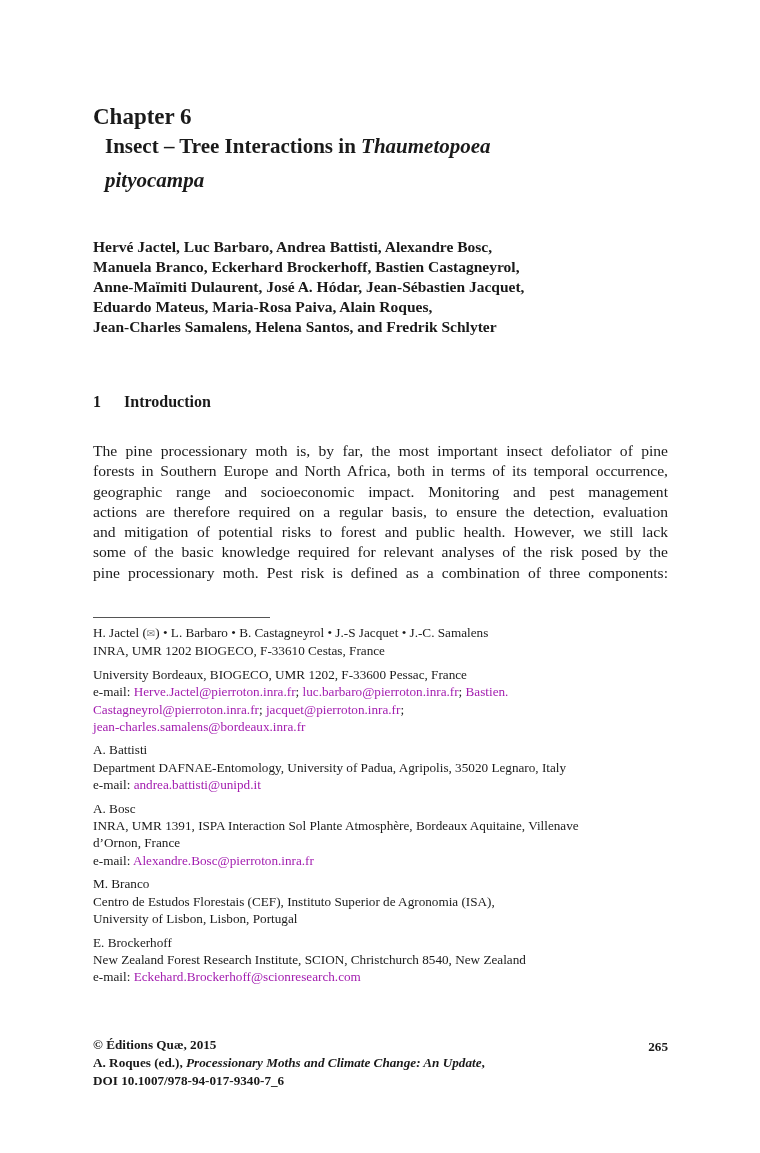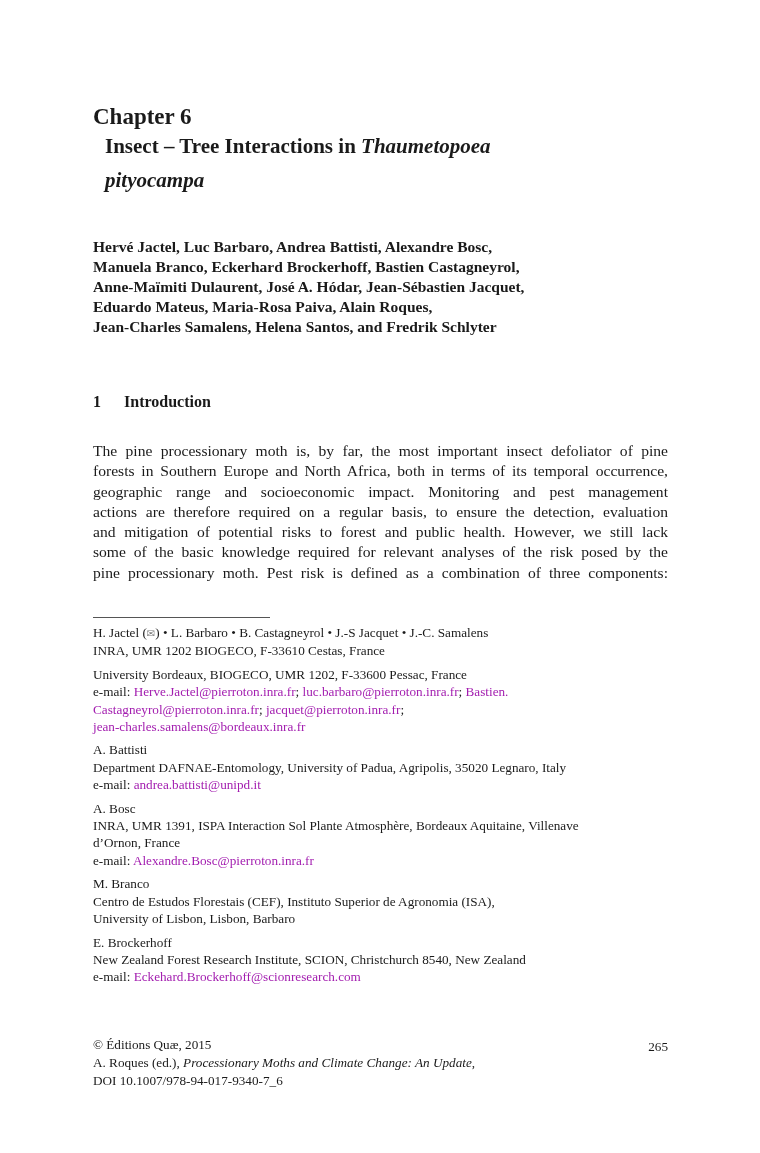--- a/index.html
+++ b/index.html
@@ -13,21 +13,21 @@
     .authors div { white-space: nowrap; }
     .section-heading { position: absolute; top: 389px; left: 0; font-size: 16px; font-weight: bold; line-height: 26px; white-space: nowrap; }
     .section-heading .num { display: inline-block; width: 31px; }
     .body-text { position: absolute; top: 441px; left: 0; width: 575px; font-size: 15.6px; line-height: 20.3px; text-align: justify; text-align-last: justify; }
     .body-text div { text-align: justify; text-align-last: justify; white-space: nowrap; }
     .footnote-rule { position: absolute; top: 617px; left: 0; width: 177px; height: 1px; background: #555; }
     .footnotes { position: absolute; top: 624px; left: 0; width: 575px; font-size: 13.2px; line-height: 17.4px; }
     .fn-block { margin-bottom: 6px; }
     .fn-line { white-space: nowrap; }
     .link { color: #a21caf; }
-    .footer { position: absolute; top: 1036px; left: 0; width: 575px; font-size: 13.2px; line-height: 18px; }
+    .footer { position: absolute; top: 1036px; left: 0; width: 575px; font-size: 13.2px; line-height: 18px; font-weight: bold; }
     .footer .line { white-space: nowrap; }
     .footer i { font-style: italic; }
     .page-num { position: absolute; right: 0; top: 2px; text-align: right; }
   </style>
 </head>
 <body>
 
 <div class="page">
 
   <div class="chapter-label">Chapter 6</div>
@@ -96,21 +96,21 @@
       <div class="fn-line">INRA, UMR 1391, ISPA Interaction Sol Plante Atmosphère, Bordeaux Aquitaine, Villenave</div>
       <div class="fn-line">d’Ornon, France</div>
       <div class="fn-line">
         <span>e-mail: </span><span class="link">Alexandre.Bosc@pierroton.inra.fr</span>
       </div>
     </div>
 
     <div class="fn-block">
       <div class="fn-line">M. Branco</div>
       <div class="fn-line">Centro de Estudos Florestais (CEF), Instituto Superior de Agronomia (ISA),</div>
-      <div class="fn-line">University of Lisbon, Lisbon, Barbaro</div>
+      <div class="fn-line">University of Lisbon, Lisbon, Portugal</div>
     </div>
 
     <div class="fn-block">
       <div class="fn-line">E. Brockerhoff</div>
       <div class="fn-line">New Zealand Forest Research Institute, SCION, Christchurch 8540, New Zealand</div>
       <div class="fn-line">
         <span>e-mail: </span><span class="link">Eckehard.Brockerhoff@scionresearch.com</span>
       </div>
     </div>
 

